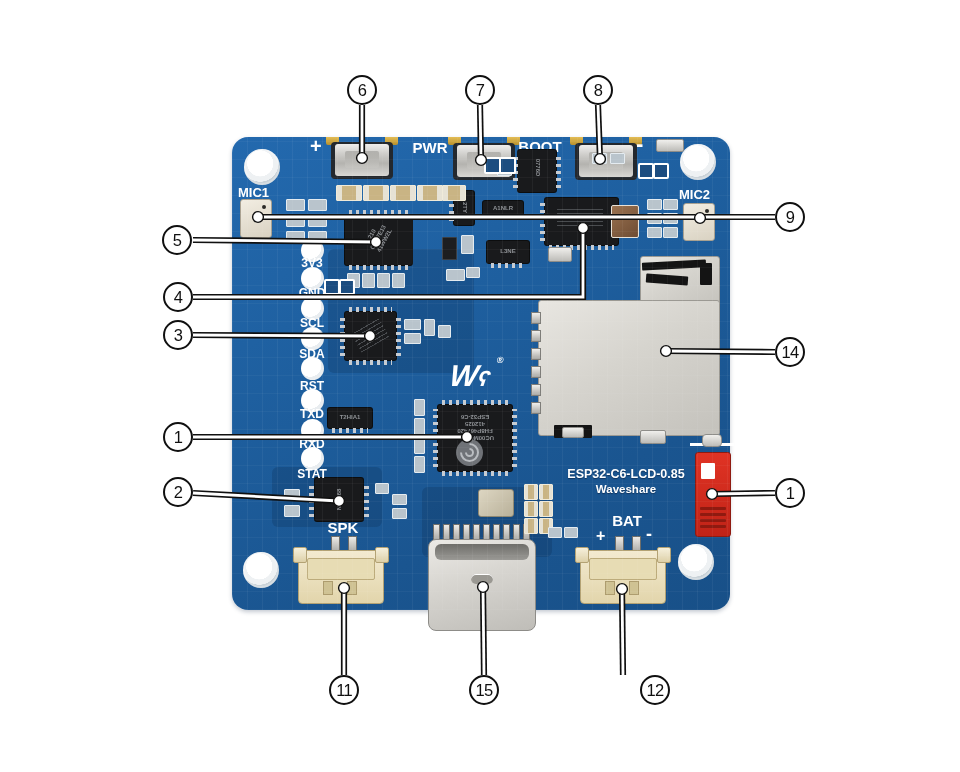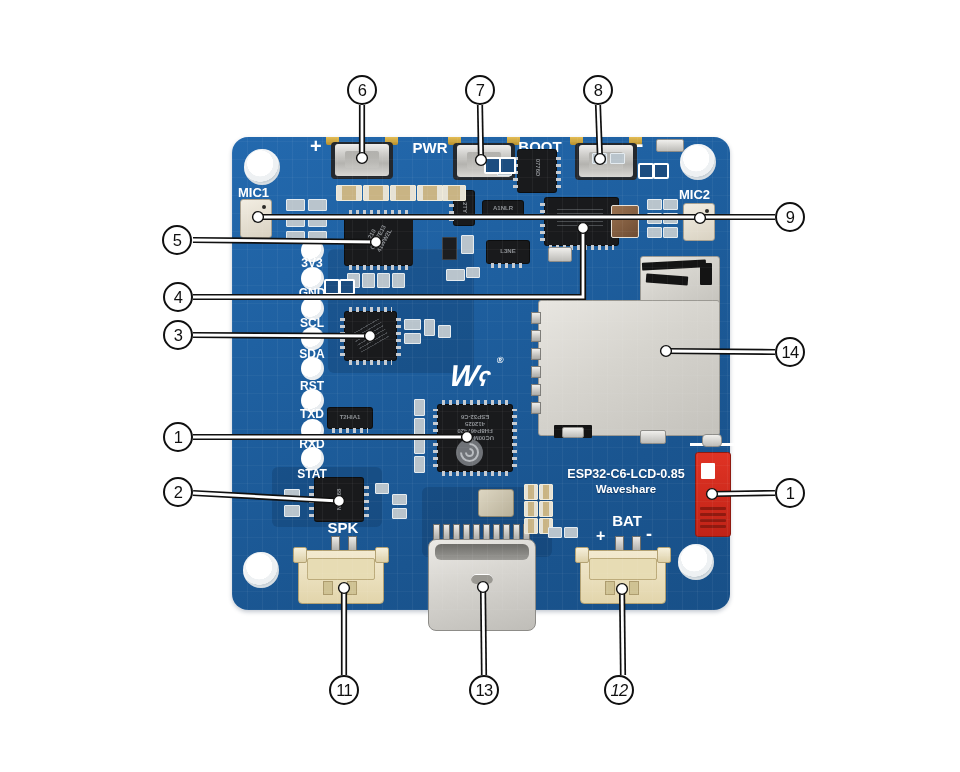--- a/index.html
+++ b/index.html
@@ -438,17 +438,17 @@
       <div class="callout" style="left: 163px; top: 477px;">2</div>
       <div class="callout" style="left: 163px; top: 320px;">3</div>
       <div class="callout" style="left: 163px; top: 282px;">4</div>
       <div class="callout" style="left: 162px; top: 225px;">5</div>
       <div class="callout" style="left: 347px; top: 75px;">6</div>
       <div class="callout" style="left: 465px; top: 75px;">7</div>
       <div class="callout" style="left: 583px; top: 75px;">8</div>
       <div class="callout" style="left: 775px; top: 202px;">9</div>
       <div class="callout" style="left: 775px; top: 337px;">14</div>
       <div class="callout" style="left: 775px; top: 478px;">1</div>
-      <div class="callout" style="left: 604px; top: 675px; font-style: italic;">12</div>
-      <div class="callout" style="left: 469px; top: 675px;">13</div>
+      <div class="callout" style="left: 640px; top: 675px;">12</div>
+      <div class="callout" style="left: 469px; top: 675px;">15</div>
       <div class="callout" style="left: 329px; top: 675px;">11</div>
     </div>
 </div>
 
 </body></html>

